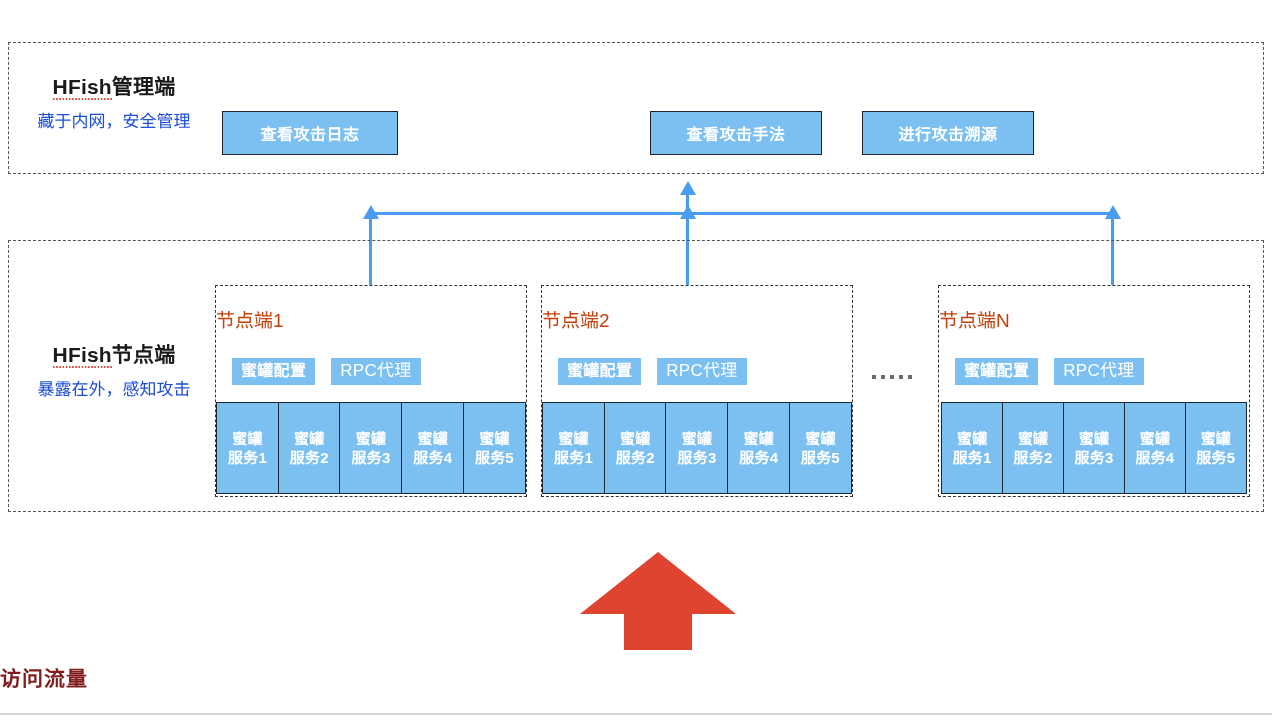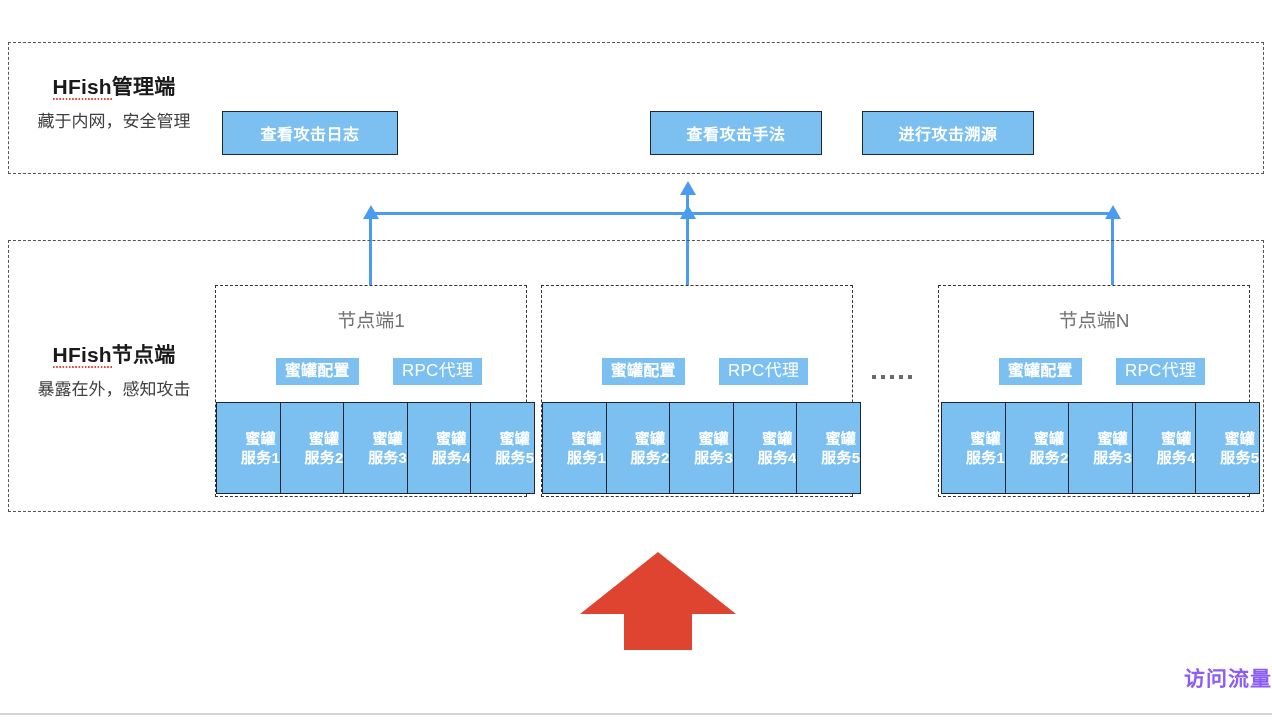--- a/index.html
+++ b/index.html
@@ -50,21 +50,21 @@
     background-image: linear-gradient(to right,
         #e24a3a 0, #e24a3a 1.6px, transparent 1.6px, transparent 3.2px);
     background-repeat: repeat-x;
     background-size: 3.2px 2px;
     background-position: 0 100%;
     padding-bottom: 2px;
   }
   .side-sub {
     font-size: 17px;
     font-weight: 400;
-    color: #404040;
+    color: #1d4ed8;
     line-height: 1.3;
     white-space: nowrap;
     margin-top: 11px;
   }
 
   
   .action-btn {
     position: absolute;
     box-sizing: border-box;
     background: #7cc0f2;
@@ -89,34 +89,32 @@
     border: 1.4px dashed #333333;
     background: #ffffff;
     top: 285px;
     height: 212px;
   }
   .node-title {
     position: absolute;
     top: 19px;
     left: 0;
     right: 0;
-    text-align: center;
     font-size: 19px;
-    color: #737373;
+    color: #c2410c;
     font-weight: 400;
     white-space: nowrap;
   }
   .node-tags {
     position: absolute;
     top: 72px;
     left: 16px;
     right: 0;
     display: flex;
-    justify-content: center;
-    gap: 34px;
+    gap: 16px;
   }
   .tag {
     background: #7cc0f2;
     color: #ffffff;
     font-size: 16px;
     font-weight: 700;
     padding: 5px 9px 6px 9px;
     line-height: 1;
     white-space: nowrap;
     letter-spacing: 0.3px;
@@ -146,21 +144,20 @@
     color: #ffffff;
     font-size: 15px;
     font-weight: 700;
     display: flex;
     flex-direction: column;
     align-items: center;
     justify-content: center;
     line-height: 1.28;
     letter-spacing: 0.2px;
     white-space: nowrap;
-    padding-left: 24px;
   }
   .svc:first-child { margin-left: 0; }
 
   
   .ellipsis {
     position: absolute;
     display: flex;
     gap: 5px;
     align-items: center;
   }
@@ -198,24 +195,24 @@
     top: 552px;
     width: 156px;
     height: 98px;
   }
   .traffic-arrow svg { display: block; }
   .traffic-label {
     position: absolute;
     left: 0;
     right: 0;
     top: 662px;
-    text-align: right;
+    text-align: left;
     font-size: 21px;
     font-weight: 700;
-    color: #8b5cf6;
+    color: #7f1d1d;
     letter-spacing: 1px;
   }
 
   .bottom-rule {
     position: absolute;
     left: 0;
     right: 0;
     top: 713px;
     height: 2px;
     background: #d8d4d6;
@@ -280,20 +277,21 @@
         <span>服务4</span>
       </div>
       <div class="svc">
         <span>蜜罐</span>
         <span>服务5</span>
       </div>
     </div>
   </div>
 
   <div class="node" style="left:541px; width:312px;">
+    <div class="node-title">节点端2</div>
     <div class="node-tags">
       <span class="tag">蜜罐配置</span>
       <span class="tag rpc">RPC代理</span>
     </div>
     <div class="svc-row">
       <div class="svc">
         <span>蜜罐</span>
         <span>服务1</span>
       </div>
       <div class="svc">

